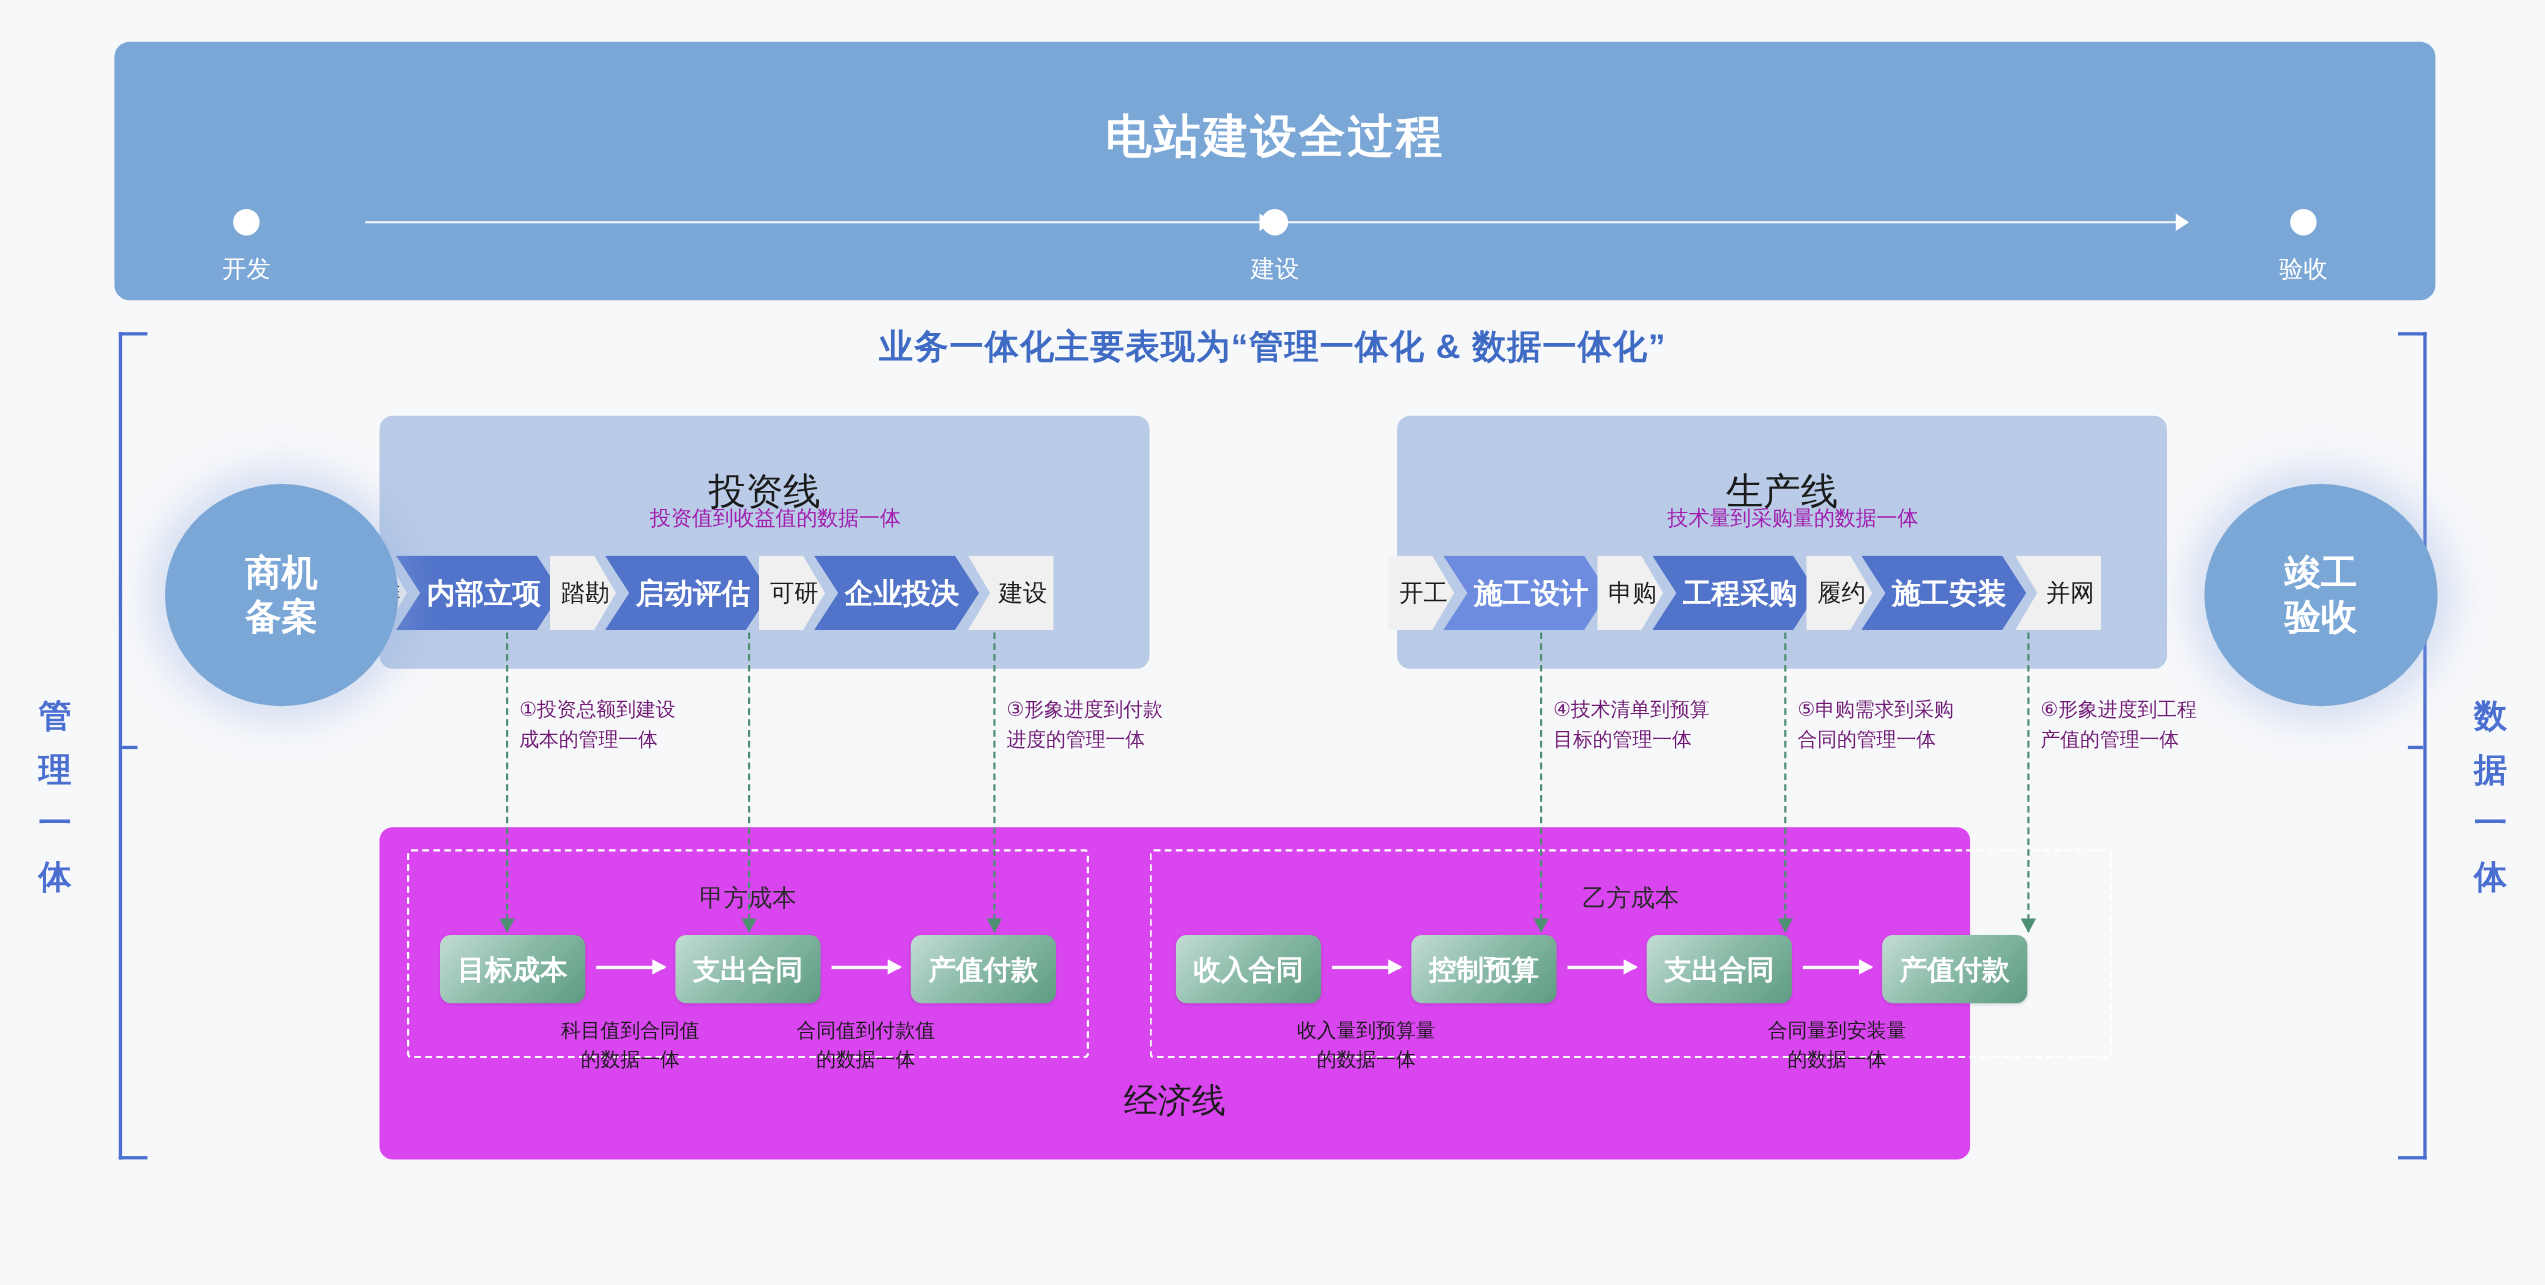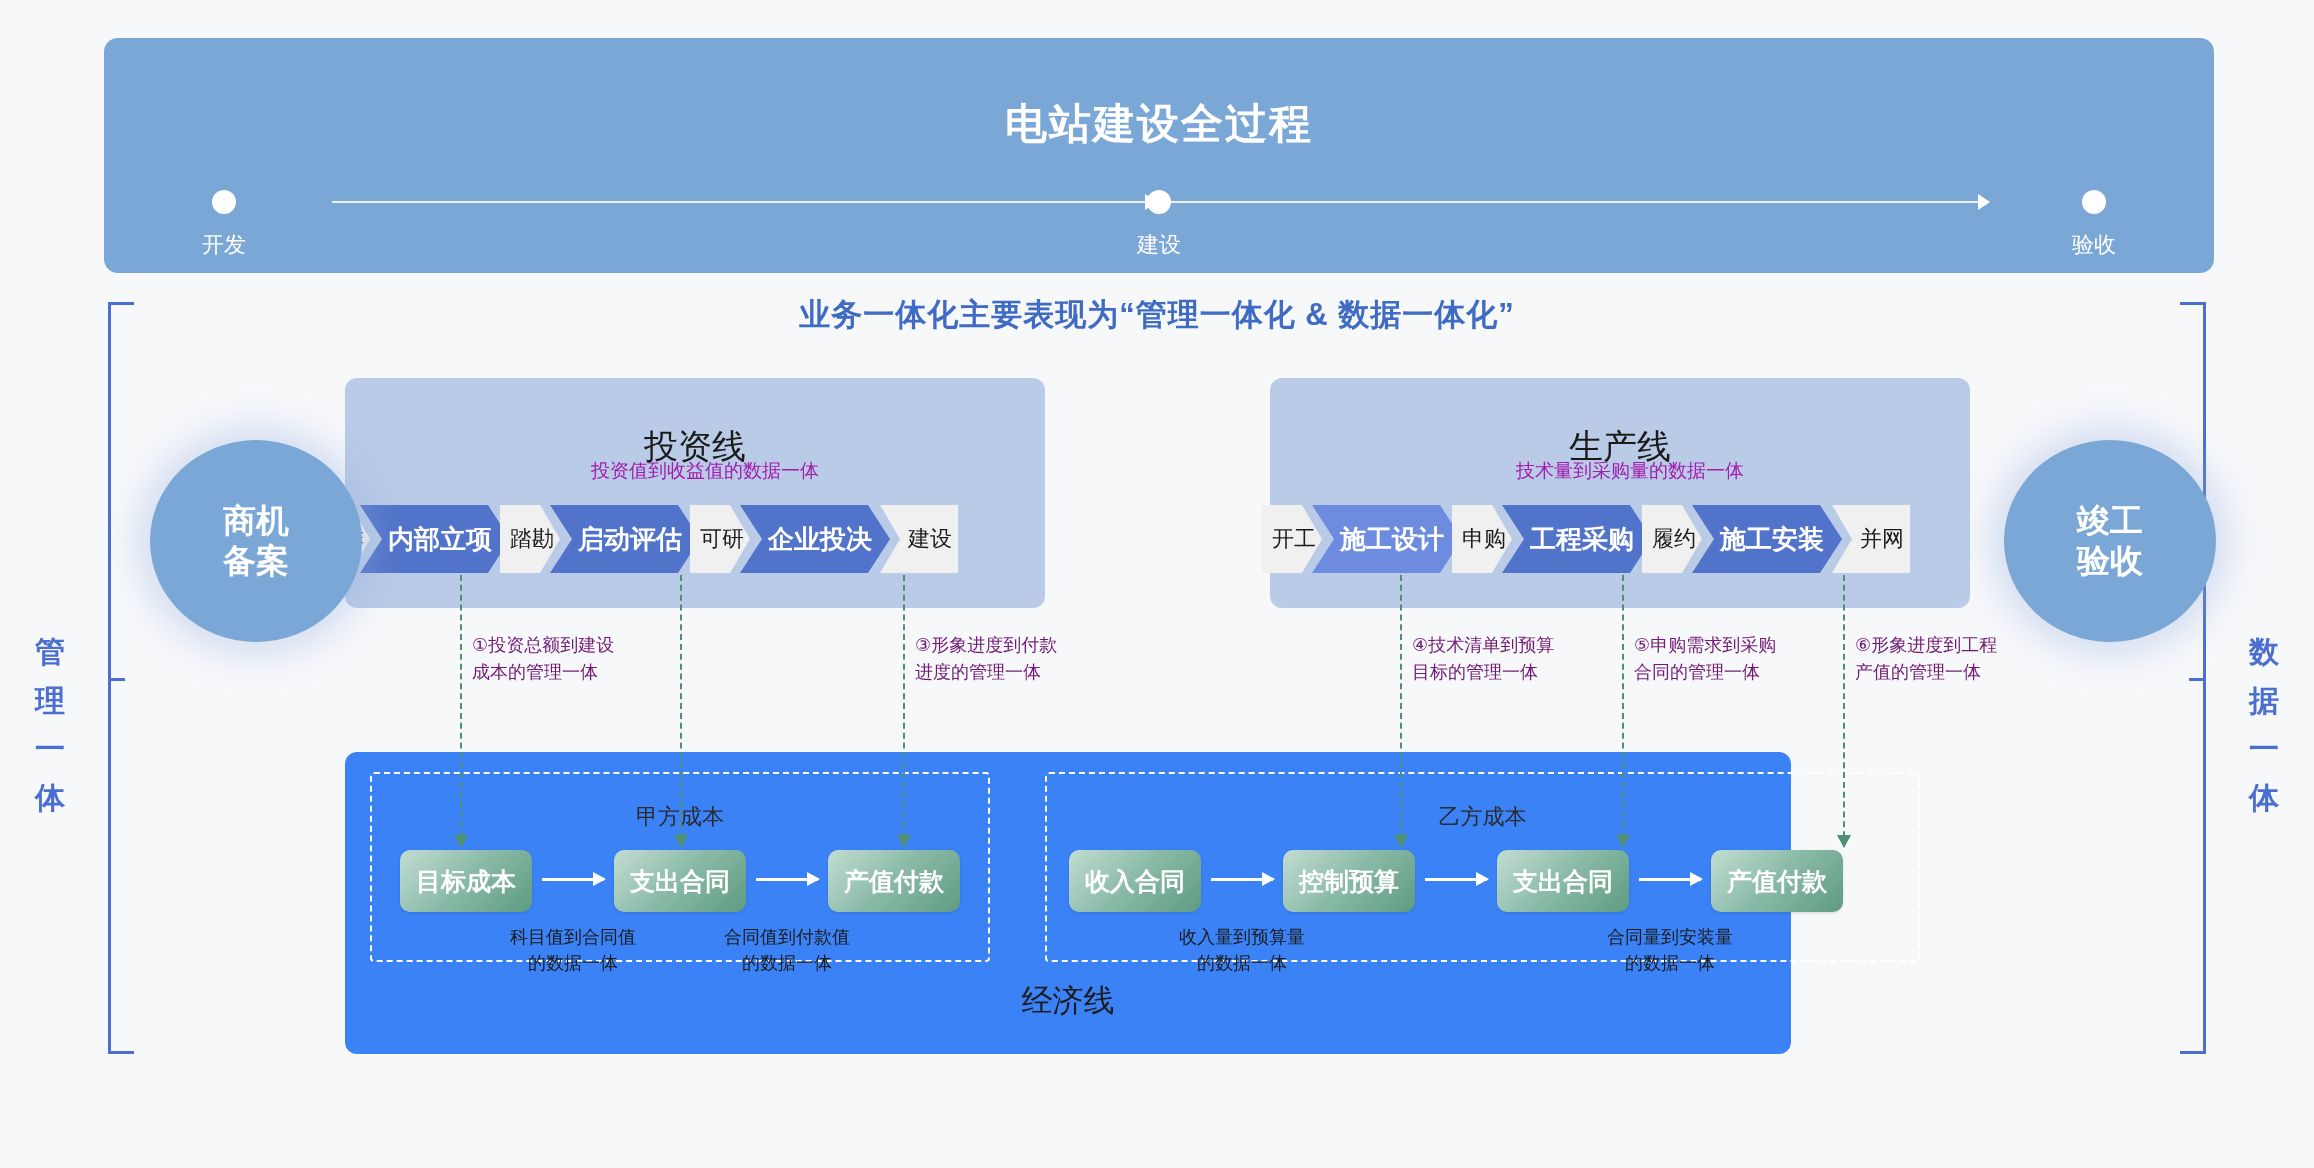--- a/index.html
+++ b/index.html
@@ -144,21 +144,21 @@
   .annot {
     position: absolute; width: 210px;
     font-size: 18px; color: #701a75; line-height: 1.5;
     padding-left: 10px; z-index: 3;
   }
 
   
   .econ-panel {
     position: absolute; left: 345px; top: 752px;
     width: 1446px; height: 302px;
-    background: #3b82f6; border-radius: 12px;
+    background: #d946ef; border-radius: 12px;
   }
   .econ-title {
     position: absolute; left: 0; bottom: 32px; width: 100%;
     text-align: center; font-size: 31px; color: #1b1b1b;
   }
   .econ-group {
     position: absolute; top: 20px; height: 190px;
     border: 2px dashed #ffffff; border-radius: 4px;
   }
   .econ-group.left  { left: 25px;  width: 620px; }

